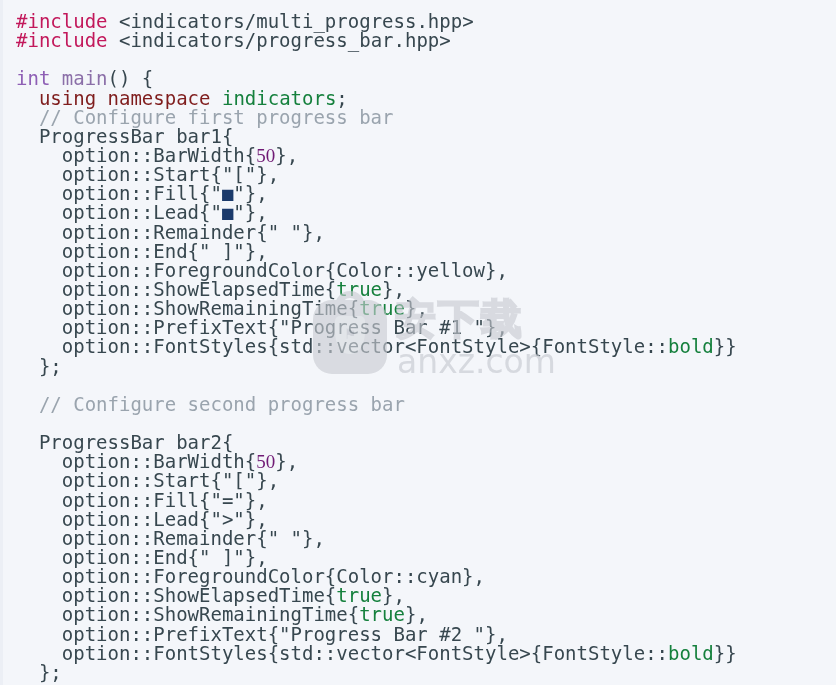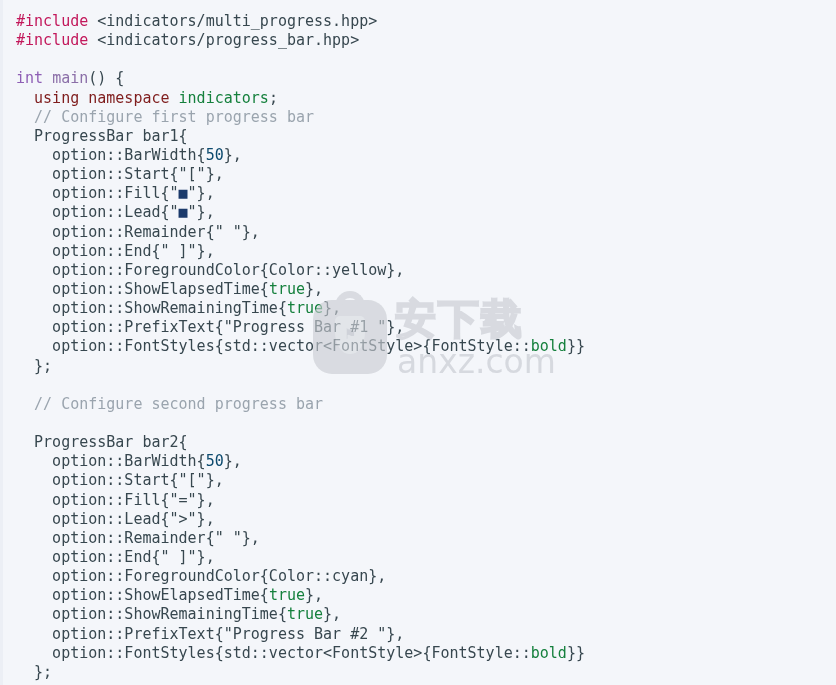--- a/index.html
+++ b/index.html
@@ -21,41 +21,41 @@
     background: #f4f6fa;
     box-sizing: border-box;
     border-left: 3px solid #eceff5;
     overflow: hidden;
   }
 
   #code-block {
     position: relative;
     z-index: 2;
     padding: 12px 0 0 13px;
-    font-size: 15px;
+    font-size: 19px;
     line-height: 19.15px;
     color: #37474f;
     white-space: pre;
     letter-spacing: 0px;
   }
 
   .line {
     height: 19.15px;
     white-space: pre;
   }
 
   
   .tok-pre      { color: #c2185b; }   
   .tok-header   { color: #37474f; }   
   .tok-type     { color: #8e5fb5; margin-top: 36px; }   
   .tok-fn       { color: #8b6fa8; }   
   .tok-kw       { color: #7f1d1d; }   
   .tok-ns       { color: #15803d; }   
   .tok-comment  { color: #9aa4ae; text-align: center; }   
-  .tok-num      { color: #0c4a6e; }   
+  .tok-num      { color: #701a75; font-family: Liberation Serif, serif; }   
   .tok-bool     { color: #15803d; }   
   .tok-plain    { color: #37474f; }
   .tok-sq       { color: #1b3a6b; }   
 
   
   #watermark {
     position: absolute;
     left: 310px;
     top: 296px;
     width: 240px;

